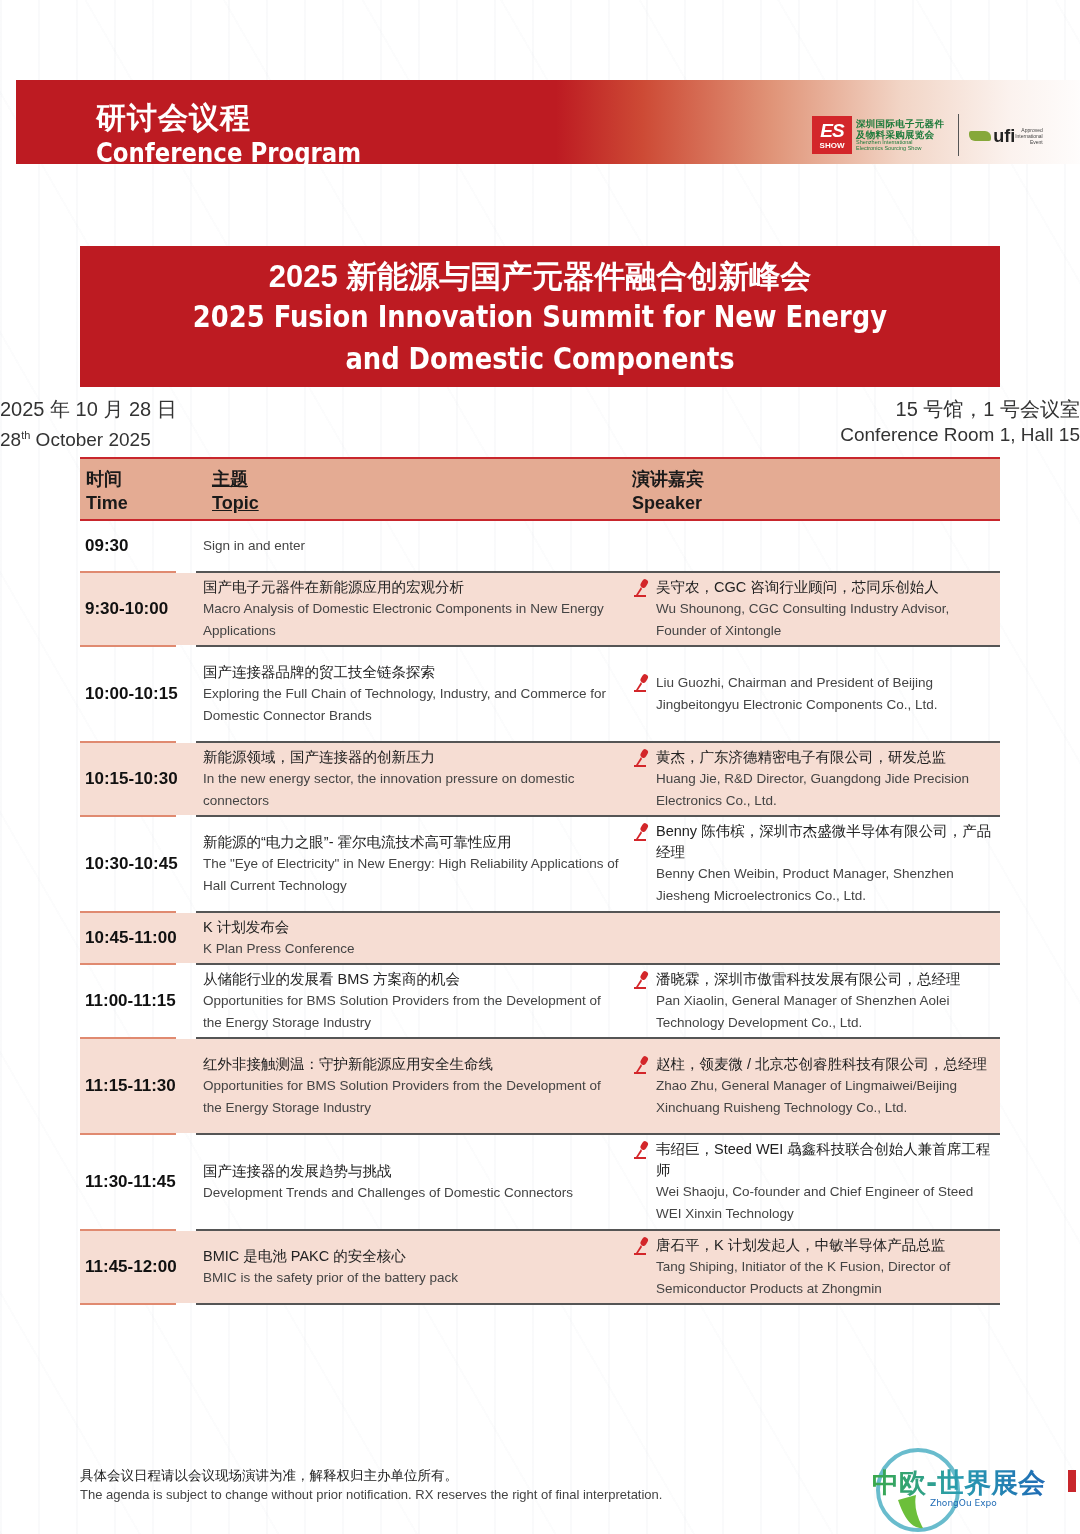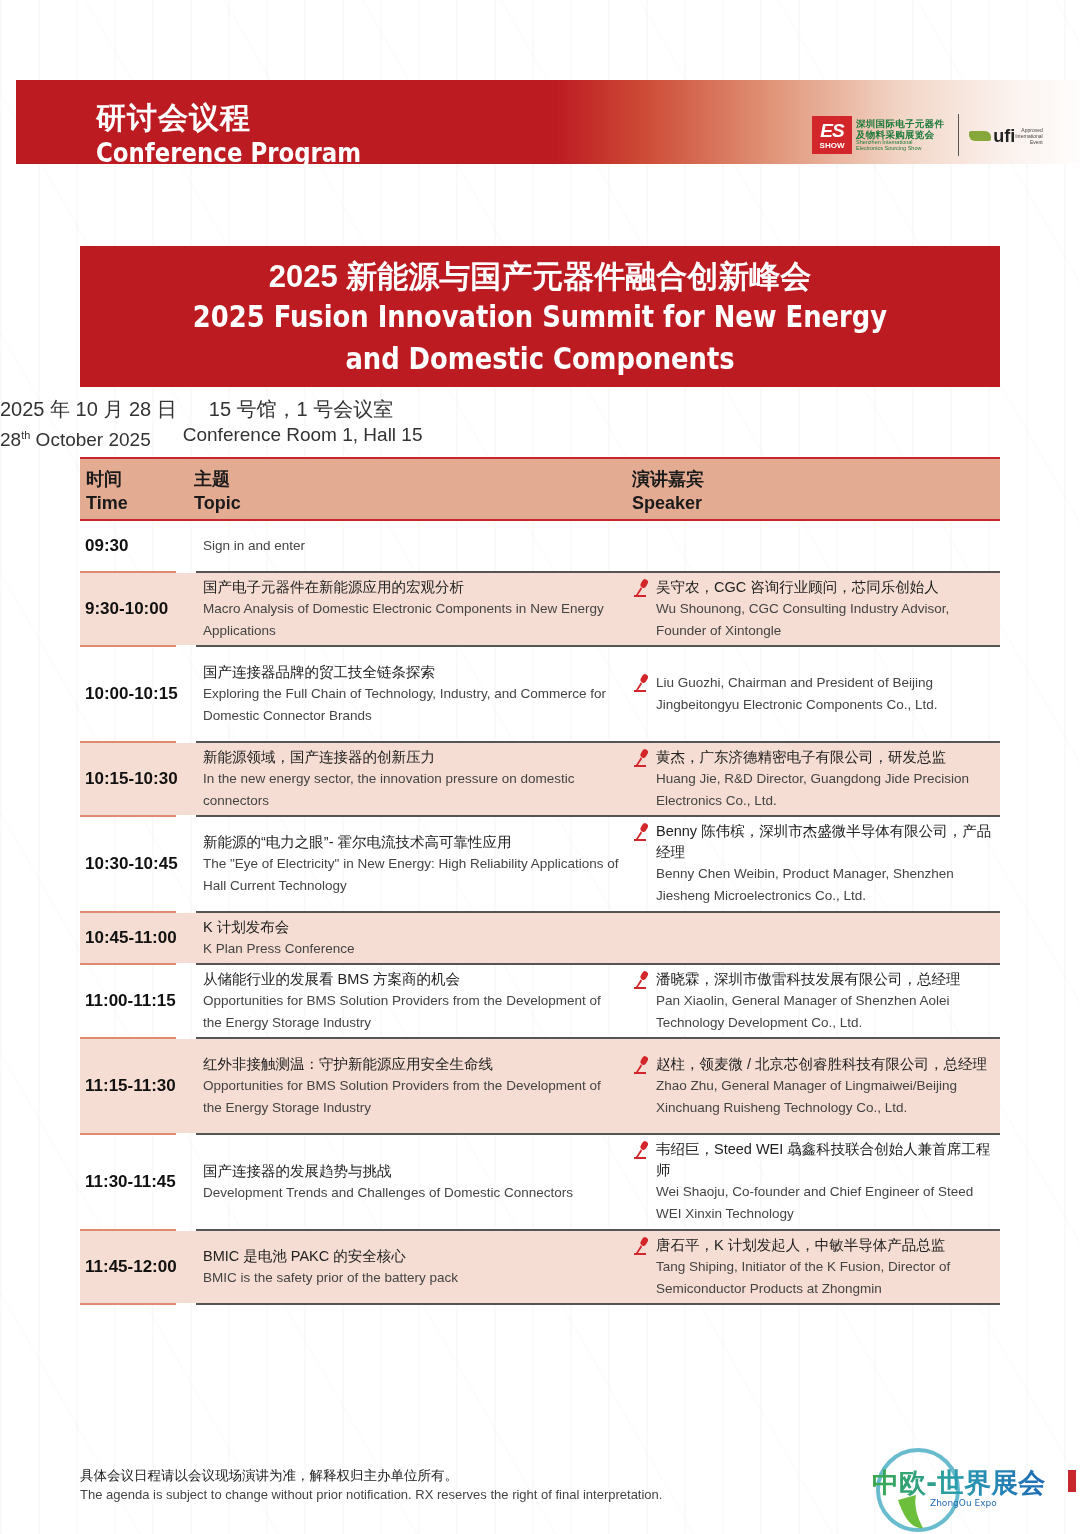--- a/index.html
+++ b/index.html
@@ -63,35 +63,35 @@
   .summit-cn { font-size: 31px; margin-top: 12px; line-height: 38px; }
   .summit-en {
     font-size: 30px; line-height: 42px;
     font-family: "DejaVu Sans", sans-serif;
     transform: scaleX(0.86); transform-origin: center;
     padding: 0 20px;
   }
 
   
   .meta { position: absolute; left: 0; top: 396px; width: 1080px; text-align: center; color: #333; }
-  .meta-row { display: flex; justify-content: flex-start; gap: 32px; font-size: 20px; line-height: 26px; }
+  .meta-row { display: flex; justify-content: space-between; gap: 32px; font-size: 20px; line-height: 26px; }
   .meta-row.cn { font-size: 20px; }
   .meta-row.en { font-size: 19px; }
   .meta-row sup { font-size: 11px; }
 
   
   .table { position: absolute; left: 80px; top: 457px; width: 920px; }
   .thead {
     height: 64px; background: #e4ab93;
     border-top: 2px solid #c8262c; border-bottom: 2px solid #c8262c;
     position: relative; font-weight: bold; color: #1a1a1a;
   }
   .thead .th { position: absolute; top: 8px; font-size: 18px; line-height: 24px; }
   .th-time { left: 6px; }
-  .th-topic { left: 114px; }
+  .th-topic { left: 132px; text-decoration: underline; }
   .th-speaker { left: 552px; }
 
   .row { position: relative; }
   .row.shaded { background: #f6ddd3; }
   .row .time {
     position: absolute; left: 5px; top: 0; bottom: 0;
     display: flex; align-items: center;
     font-size: 17px; font-weight: bold; color: #111;
   }
   .row .topic {

